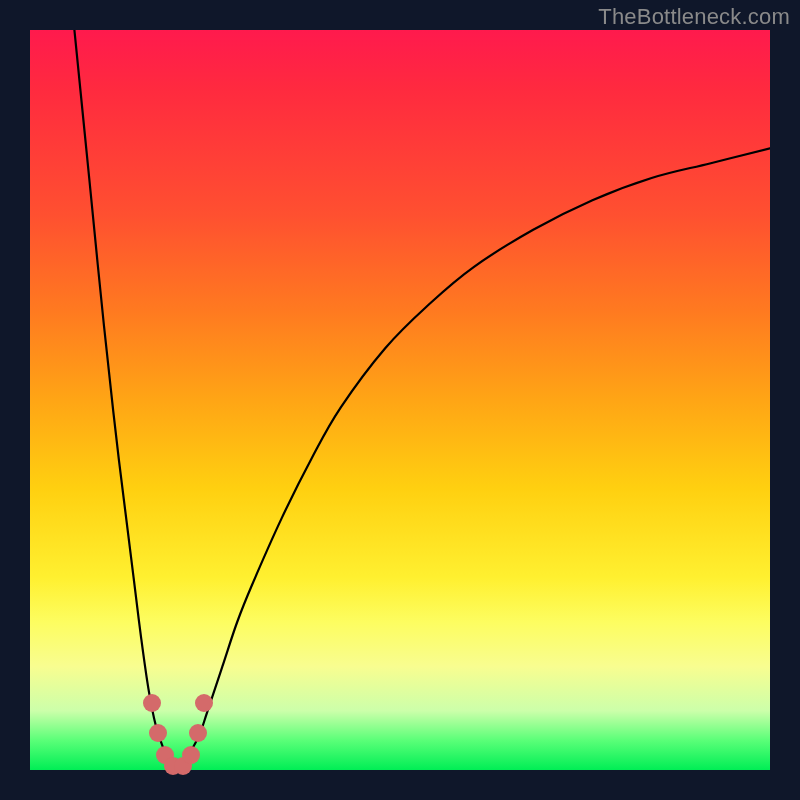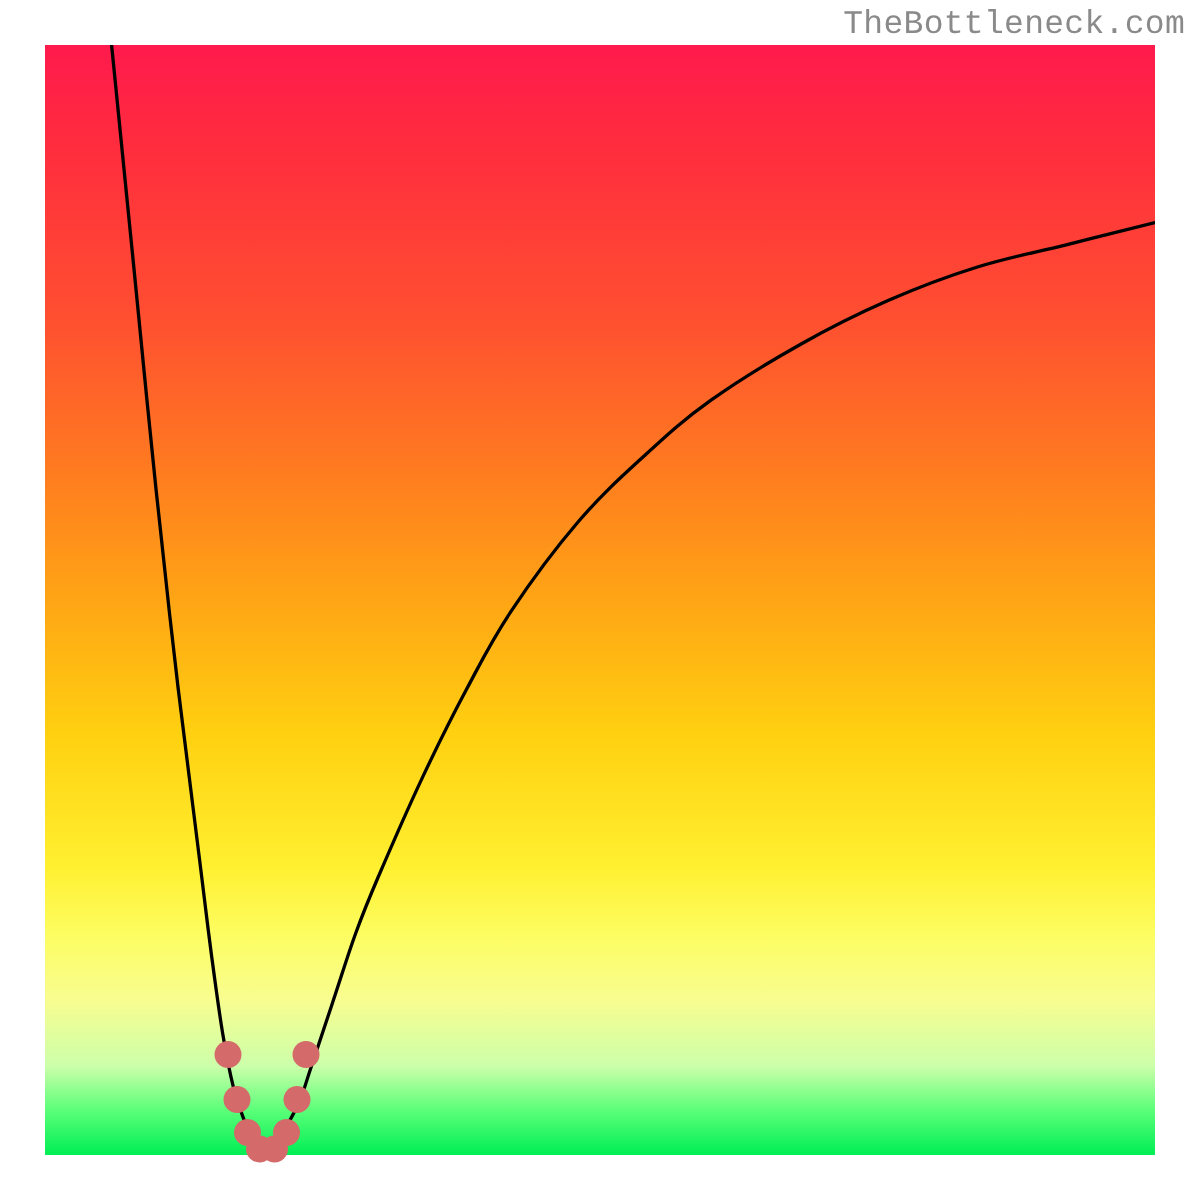--- a/index.html
+++ b/index.html
@@ -10,22 +10,21 @@
     overflow: hidden;
     background: #000;
     font-family: Arial, Helvetica, sans-serif;
   }
   .frame {
     position: absolute;
     top: 0;
     left: 0;
     width: 800px;
     height: 800px;
-    background: #ffffff;
-    font-family: Liberation Mono, monospace;
+    background: #0f172a;
   }
   .plot {
     position: absolute;
     top: 30px;
     left: 30px;
     width: 740px;
     height: 740px;
     background: linear-gradient(to bottom,
       #ff1a4d 0%,
       #ff2a3f 8%,

